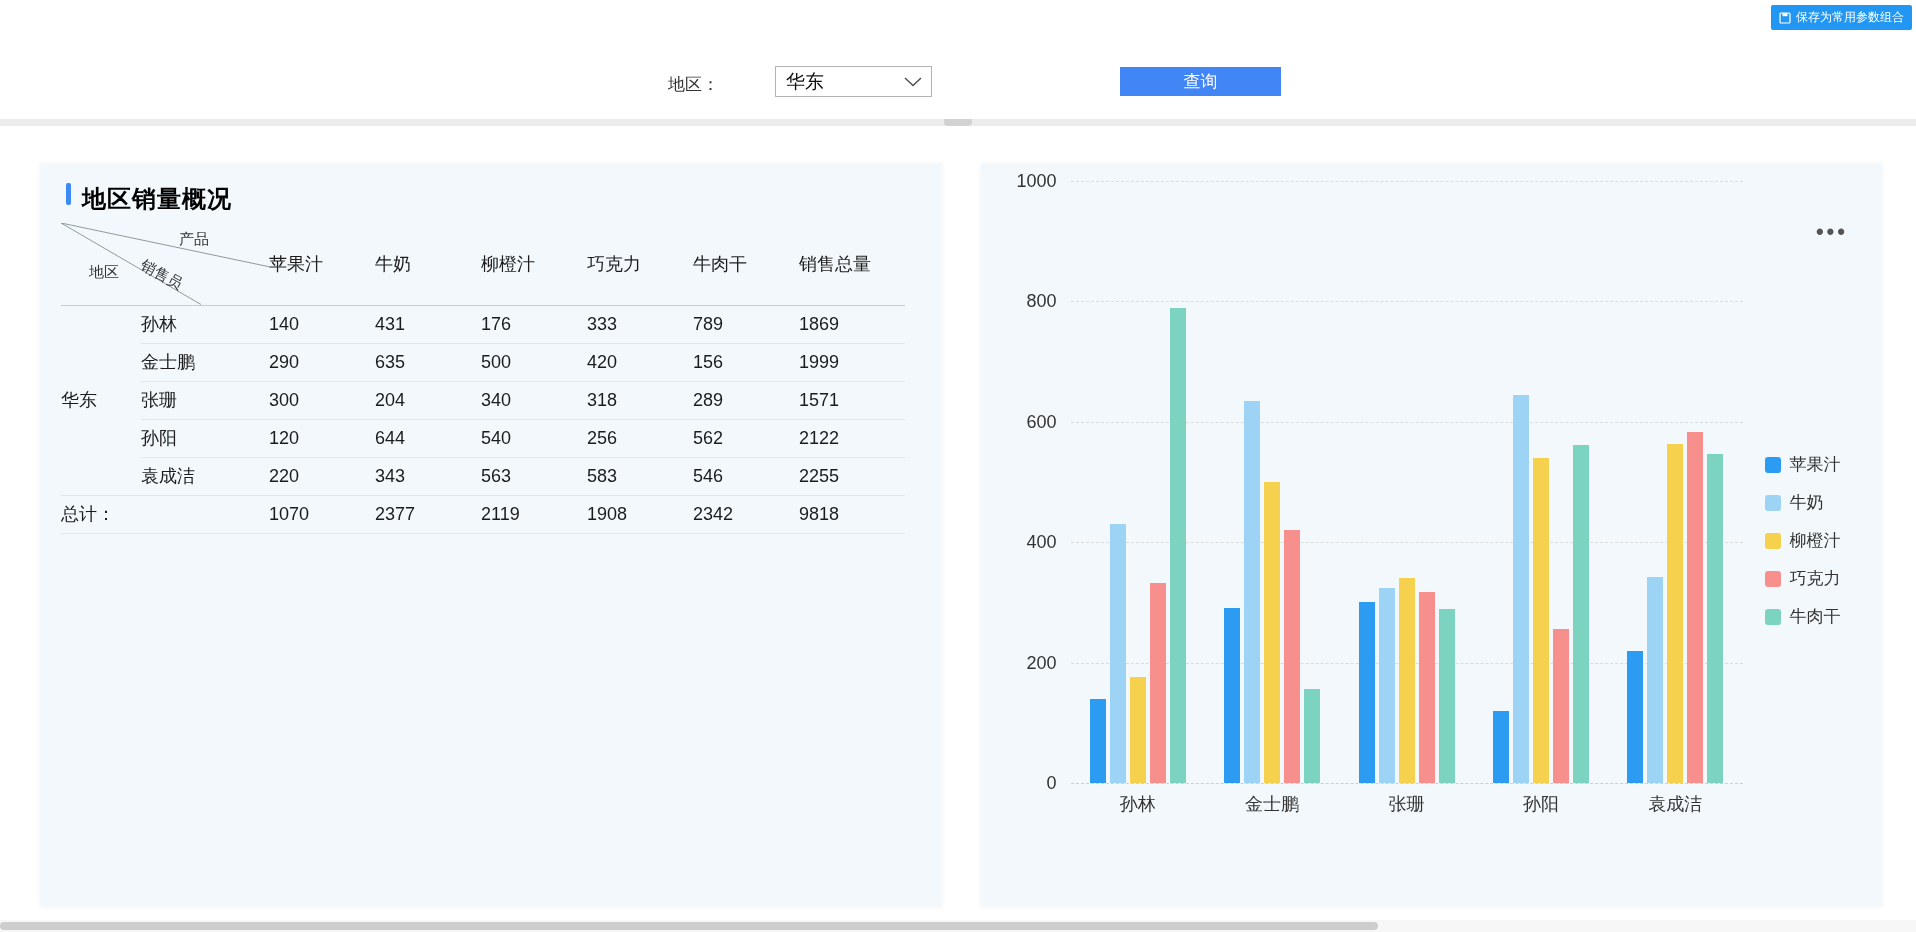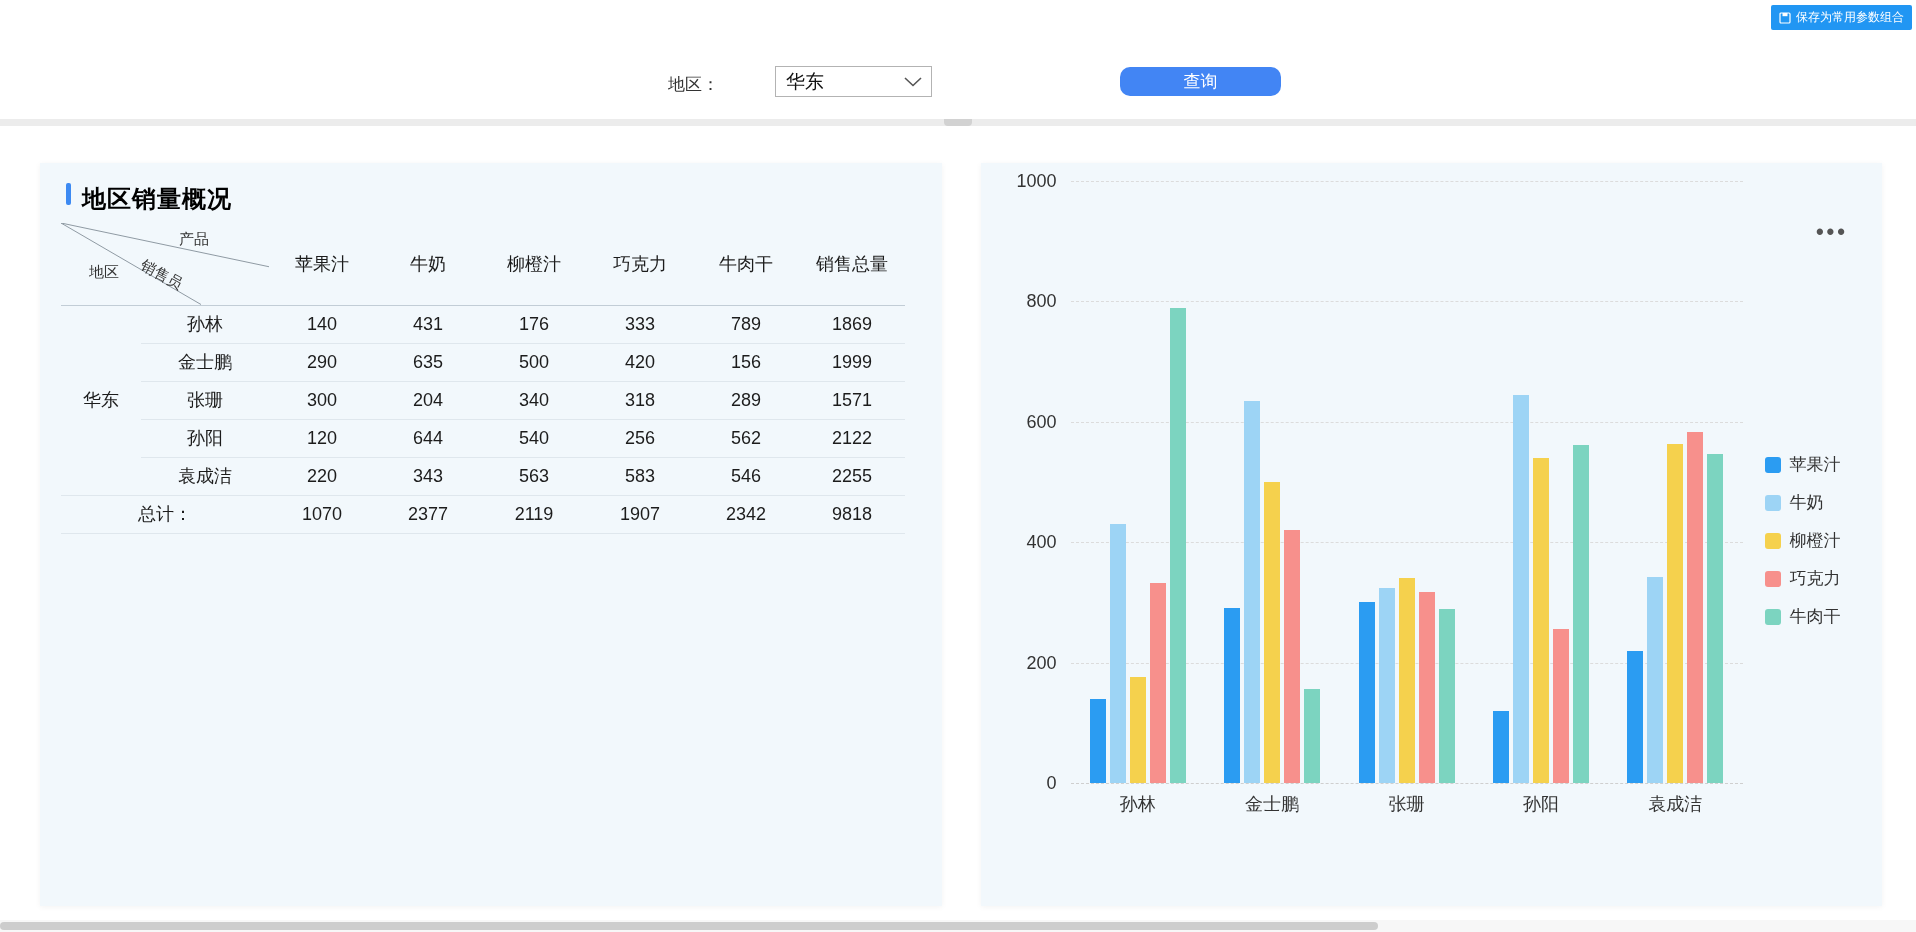--- a/index.html
+++ b/index.html
@@ -12,39 +12,39 @@
     background:#2196f3; color:#fff; border:none; font-size:12px; padding:4px 8px;
     border-radius:2px; cursor:pointer; font-family:inherit; }
   .save-btn svg { display:block; }
   .filter-row { position:absolute; top:66px; left:0; width:100%; height:32px; }
   .region-label { position:absolute; left:668px; top:7px; font-size:17px; color:#333; }
   .dropdown { position:absolute; left:775px; top:0; width:157px; height:31px;
     border:1px solid #b3b3b3; background:#fff; display:flex; align-items:center;
     justify-content:space-between; padding:0 9px 0 10px; font-size:19px; color:#111; cursor:pointer; }
   .dropdown .chev { display:flex; align-items:center; }
   .query-btn { position:absolute; left:1120px; top:1px; width:161px; height:29px;
-    background:#4285f4; border:none; color:#fff; font-size:17px; border-radius:10px;
+    background:#4285f4; border:none; color:#fff; font-size:17px; border-radius:0;
     cursor:pointer; font-family:inherit; }
 
   
   .splitter { position:relative; height:7px; background:#ececec; }
   .splitter-handle { position:absolute; left:50%; top:0; transform:translateX(-50%);
     width:28px; height:7px; background:#d2d2d2; border-radius:0 0 4px 4px; cursor:pointer; }
 
   
   .main { display:flex; gap:39px; padding:37px 34px 0 40px; }
   .panel { flex:1; height:743px; background:#f2f8fc; position:relative;
     box-shadow:0 1px 6px rgba(0,0,0,0.05); }
   .panel-title { display:flex; align-items:flex-start; padding:20px 0 0 26px; }
   .title-mark { width:5px; height:22px; background:#3d8af2; border-radius:2px; margin-right:11px; }
   .panel-title h2 { font-size:24px; font-weight:bold; color:#000; letter-spacing:1px; }
 
   
   .sales-table { border-collapse:collapse; margin:8px 0 0 21px; table-layout:fixed; }
-  .sales-table th, .sales-table td { text-align:center; font-size:18px; font-weight:normal;
+  .sales-table th, .sales-table td { text-align:left; font-size:18px; font-weight:normal;
     color:#1c1c1c; padding:0; vertical-align:middle; }
   .sales-table thead tr { border-bottom:1px solid #c2cdd6; }
   .sales-table thead th { height:82px; }
   .sales-table tbody tr { border-bottom:1px solid #dfe7ed; }
   .sales-table tbody td { height:38px; }
   .corner-cell { position:relative; }
   .corner-svg { position:absolute; inset:0; width:100%; height:100%; }
   .corner-svg line { stroke:#8f9aa3; stroke-width:1; }
   .c-prod   { position:absolute; top:7px;  left:118px; font-size:15px; color:#333; }
   .c-sales  { position:absolute; top:33px; left:85px;  font-size:15px; color:#333;
@@ -189,21 +189,21 @@
             <td>563</td>
             <td>583</td>
             <td>546</td>
             <td>2255</td>
           </tr>
           <tr>
             <td colspan="2">总计：</td>
             <td>1070</td>
             <td>2377</td>
             <td>2119</td>
-            <td>1907</td>
+            <td>1908</td>
             <td>2342</td>
             <td>9818</td>
           </tr>
         </tbody>
       </table>
   </div>
 
   <div class="panel">
     <div class="more-icon">•••</div>
     <div class="chart-area">

